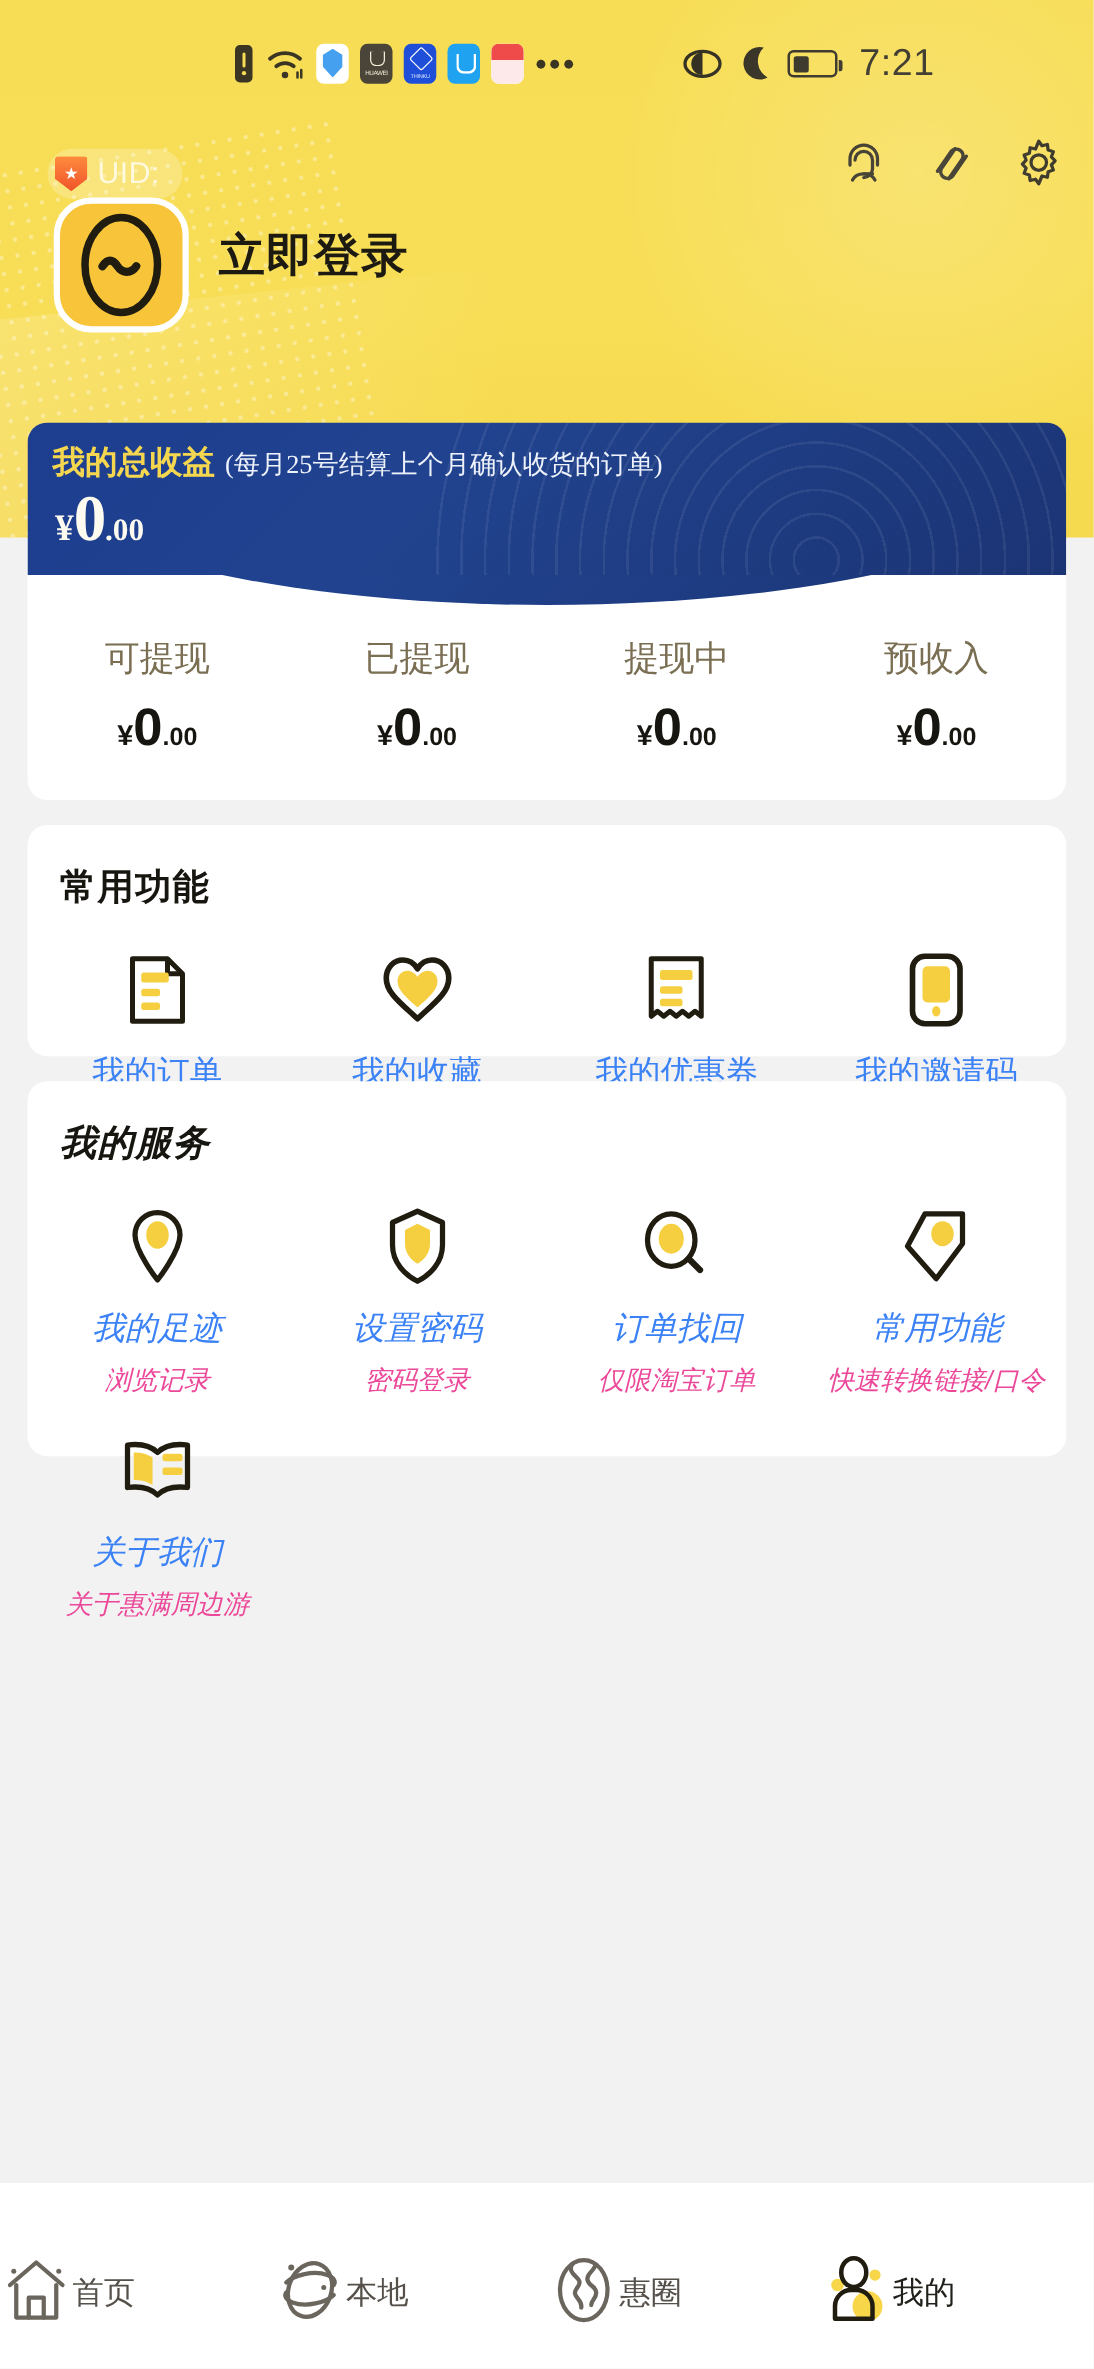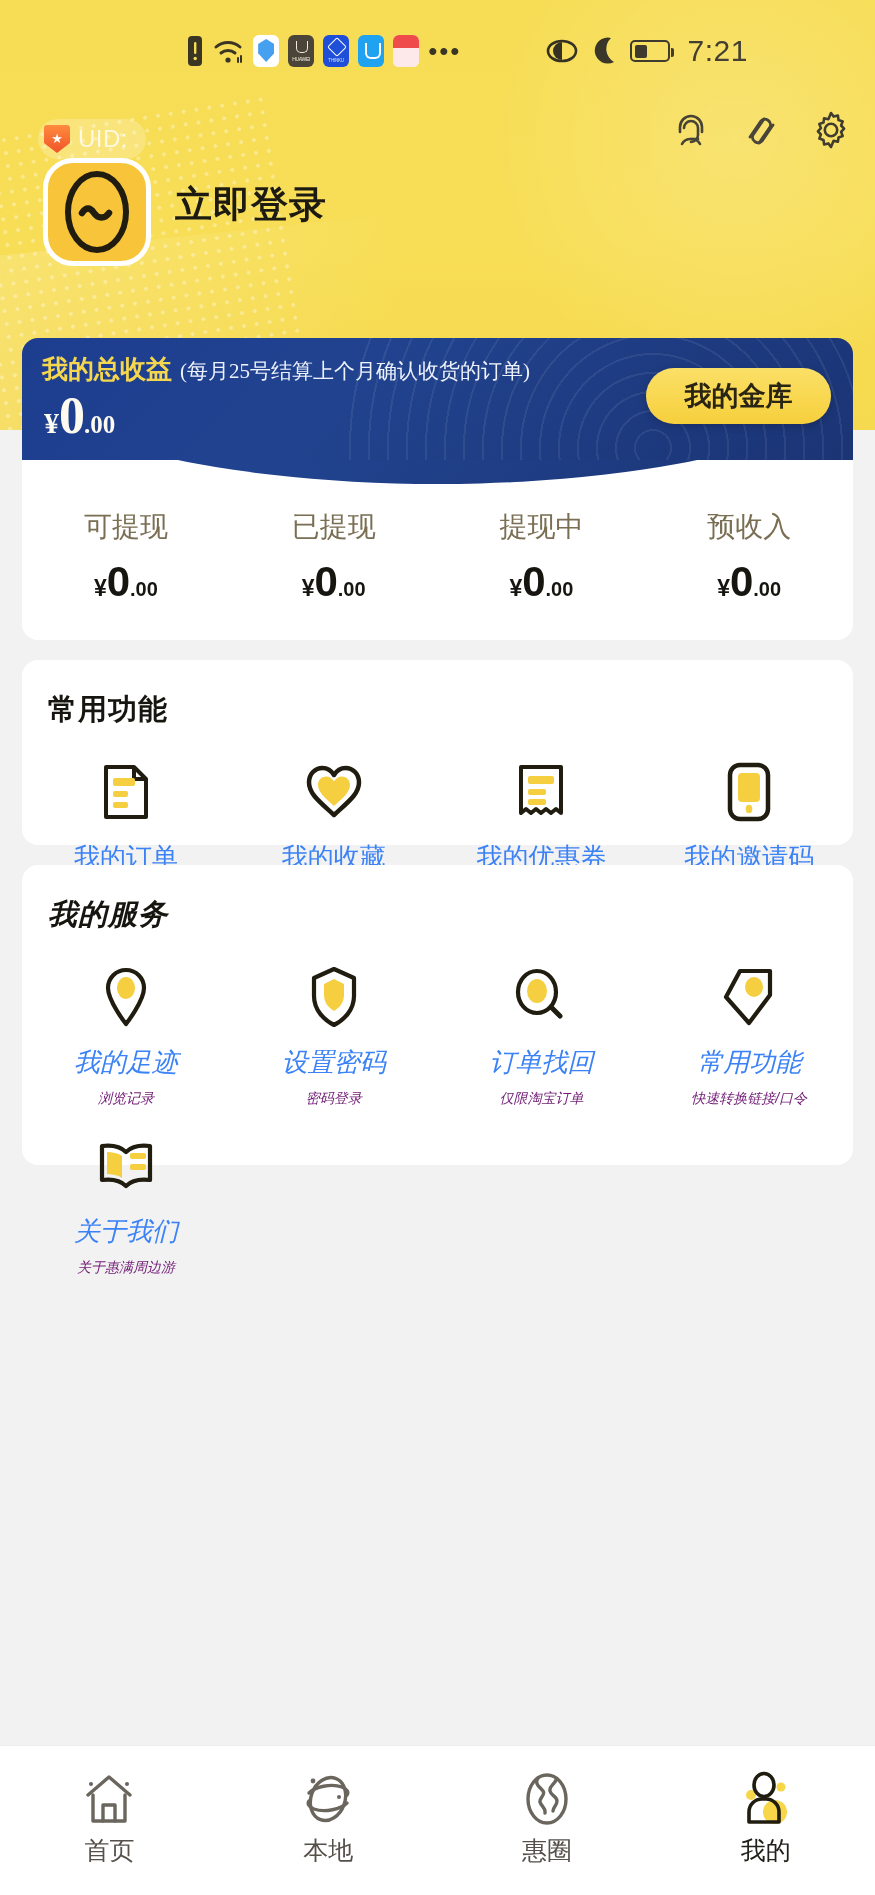--- a/index.html
+++ b/index.html
@@ -214,29 +214,29 @@
   }
   .grid4{
     display:flex; flex-wrap:wrap; padding:22px 0 0 0;
   }
   .gitem{
     width:25%; display:flex; flex-direction:column; align-items:center;
     padding:10px 0 18px 0;
   }
   .gitem .gicon{ height:60px; display:flex; align-items:center; justify-content:center; }
   .gitem .glabel{ font-size:26px; color:#3b82f6; margin-top:18px; }
-  .gitem .gsub{ font-size:14px; color:#701a75; margin-top:10px; }
+  .gitem .gsub{ font-size:21px; color:#ec4899; margin-top:10px; }
 
   
   .bottomnav{
     position:absolute; left:0; bottom:0; width:875px; height:150px;
     background:#ffffff; border-top:1px solid #ececec;
     display:flex;
   }
-  .navitem{ flex:1; display:flex; flex-direction:column; align-items:center; padding-top:22px; }
+  .navitem{ flex:1; display:flex; flex-direction:row; align-items:center; padding-top:22px; }
   .navitem .nicon{ height:62px; display:flex; align-items:center; justify-content:center; }
   .navitem .nlabel{ font-size:25px; color:#555049; margin-top:4px; }
   .navitem.active .nlabel{ color:#22201a; }
 
   .page-bg{
     position:absolute; left:0; top:430px; width:875px; bottom:150px; background:#f2f2f2; z-index:-1;
   }
 </style>
 </head>
 <body>
@@ -327,21 +327,20 @@
   </div>
   <div class="earn-title">
     <span class="t1">我的总收益</span>
     <span class="t2">(每月25号结算上个月确认收货的订单)</span>
   </div>
   <div class="earn-amount">
     <span class="yen">¥</span>
     <span class="big">0</span>
     <span class="cents">.00</span>
   </div>
-  <div class="vault-btn">我的金库</div>
 </div>
 
 <div class="stats-card">
   <div class="stats-curve"></div>
   <div class="stats-row">
     <div class="stat">
       <span class="lbl">可提现</span>
       <span class="val">
         <span class="yen">¥</span>
         <span class="big">0</span>

